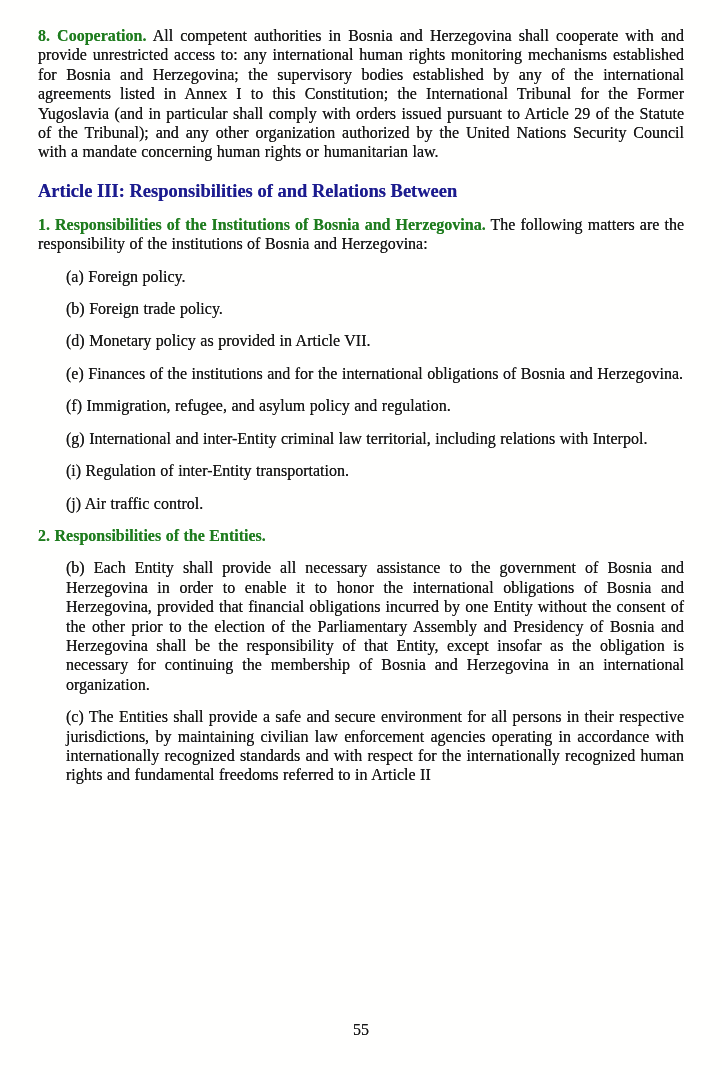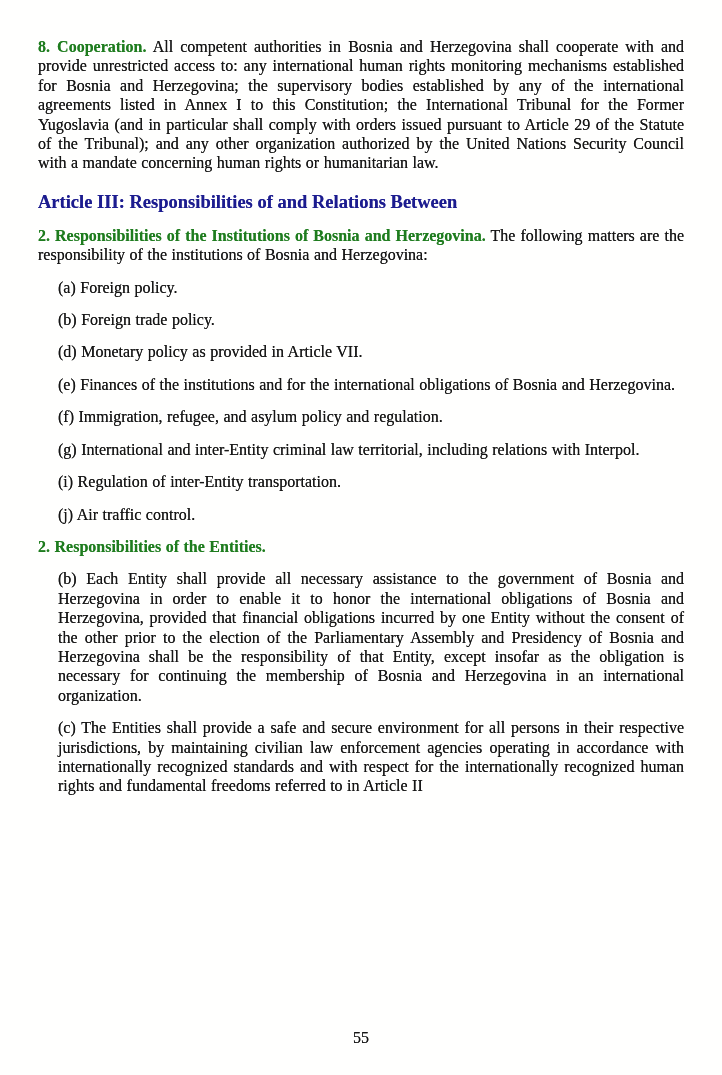--- a/index.html
+++ b/index.html
@@ -15,71 +15,71 @@
   }
   .page {
     width: 100%;
     height: 100%;
     position: relative;
     font-family: "Liberation Serif", "DejaVu Serif", serif;
     color: #161616;
     background: #fffffe;
   }
   .content {
-    padding: 37px 38px 0 38px;
+    padding: 26px 38px 0 38px;
   }
   .para {
     margin: 0 0 13px 0;
     font-size: 16px;
     line-height: 19.4px;
     text-align: justify;
     word-spacing: 0.5px;
     text-shadow: 0 0 0.4px rgba(18,18,18,0.85);
   }
   .indent {
-    margin-left: 20px;
+    margin-left: 28px;
   }
   .label-green {
     color: var(--label-green, #1e7c1e);
     font-weight: bold;
     text-shadow: 0 0 0.4px rgba(30,124,30,0.7);
   }
   .article-title {
     font-size: 18.5px;
     line-height: 23px;
     font-weight: bold;
     color: var(--heading-navy, #1c1c8f);
     margin: 18px 0 12px 0;
     text-align: left;
     text-shadow: 0 0 0.5px rgba(28,28,143,0.75);
     font-family: Liberation Serif, serif;
   }
   .page-footer {
     position: absolute;
     left: 0;
-    bottom: 28px;
+    bottom: 36px;
     width: 100%;
     text-align: center;
     font-size: 16px;
     color: #161616;
     text-shadow: 0 0 0.4px rgba(18,18,18,0.85);
   }
 </style>
 </head>
 <body>
 
 <div class="page">
   <main class="content">
 
     <p class="para"><span class="label-green">8. Cooperation.</span><span> All competent authorities in Bosnia and Herzegovina shall cooperate with and provide unrestricted access to: any international human rights monitoring mechanisms established for Bosnia and Herzegovina; the supervisory bodies established by any of the international agreements listed in Annex I to this Constitution; the International Tribunal for the Former Yugoslavia (and in particular shall comply with orders issued pursuant to Article 29 of the Statute of the Tribunal); and any other organization authorized by the United Nations Security Council with a mandate concerning human rights or humanitarian law.</span></p>
 
     <h1 class="article-title">Article III: Responsibilities of and Relations Between</h1>
 
 
-    <p class="para"><span class="label-green">2. Responsibilities of the Institutions of Bosnia and Herzegovina.</span><span> The following matters are the responsibility of the institutions of Bosnia and Herzegovina:</span></p>
+    <p class="para"><span class="label-green">1. Responsibilities of the Institutions of Bosnia and Herzegovina.</span><span> The following matters are the responsibility of the institutions of Bosnia and Herzegovina:</span></p>
 
     <p class="para indent">(a) Foreign policy.</p>
     <p class="para indent">(b) Foreign trade policy.</p>
     <p class="para indent">(d) Monetary policy as provided in Article VII.</p>
     <p class="para indent">(e) Finances of the institutions and for the international obligations of Bosnia and Herzegovina.</p>
     <p class="para indent">(f) Immigration, refugee, and asylum policy and regulation.</p>
     <p class="para indent">(g) International and inter-Entity criminal law territorial, including relations with Interpol.</p>
     <p class="para indent">(i) Regulation of inter-Entity transportation.</p>
     <p class="para indent">(j) Air traffic control.</p>
 

